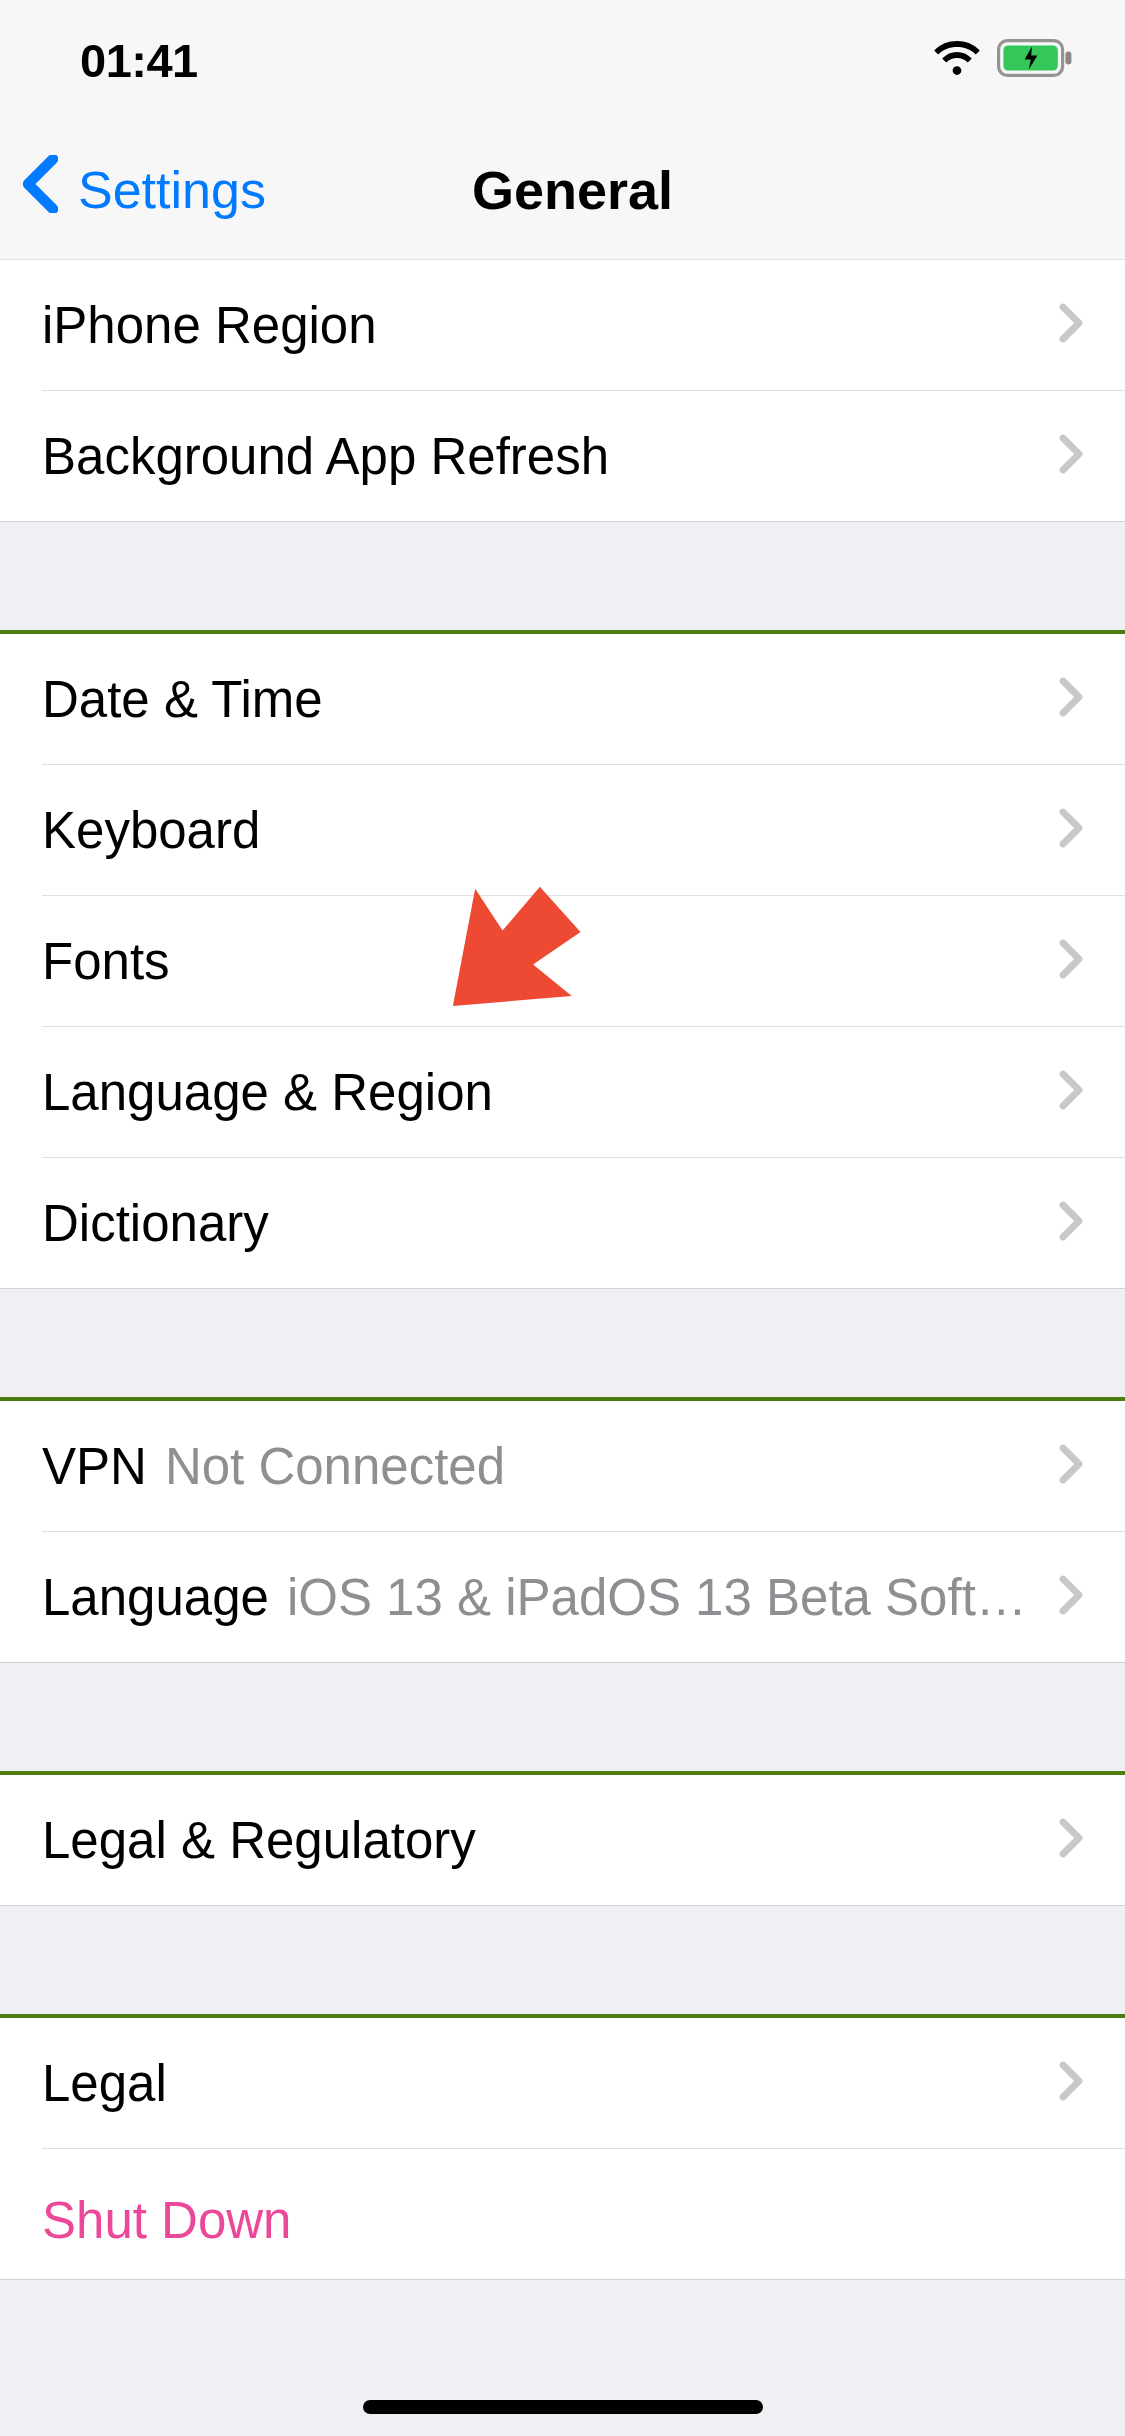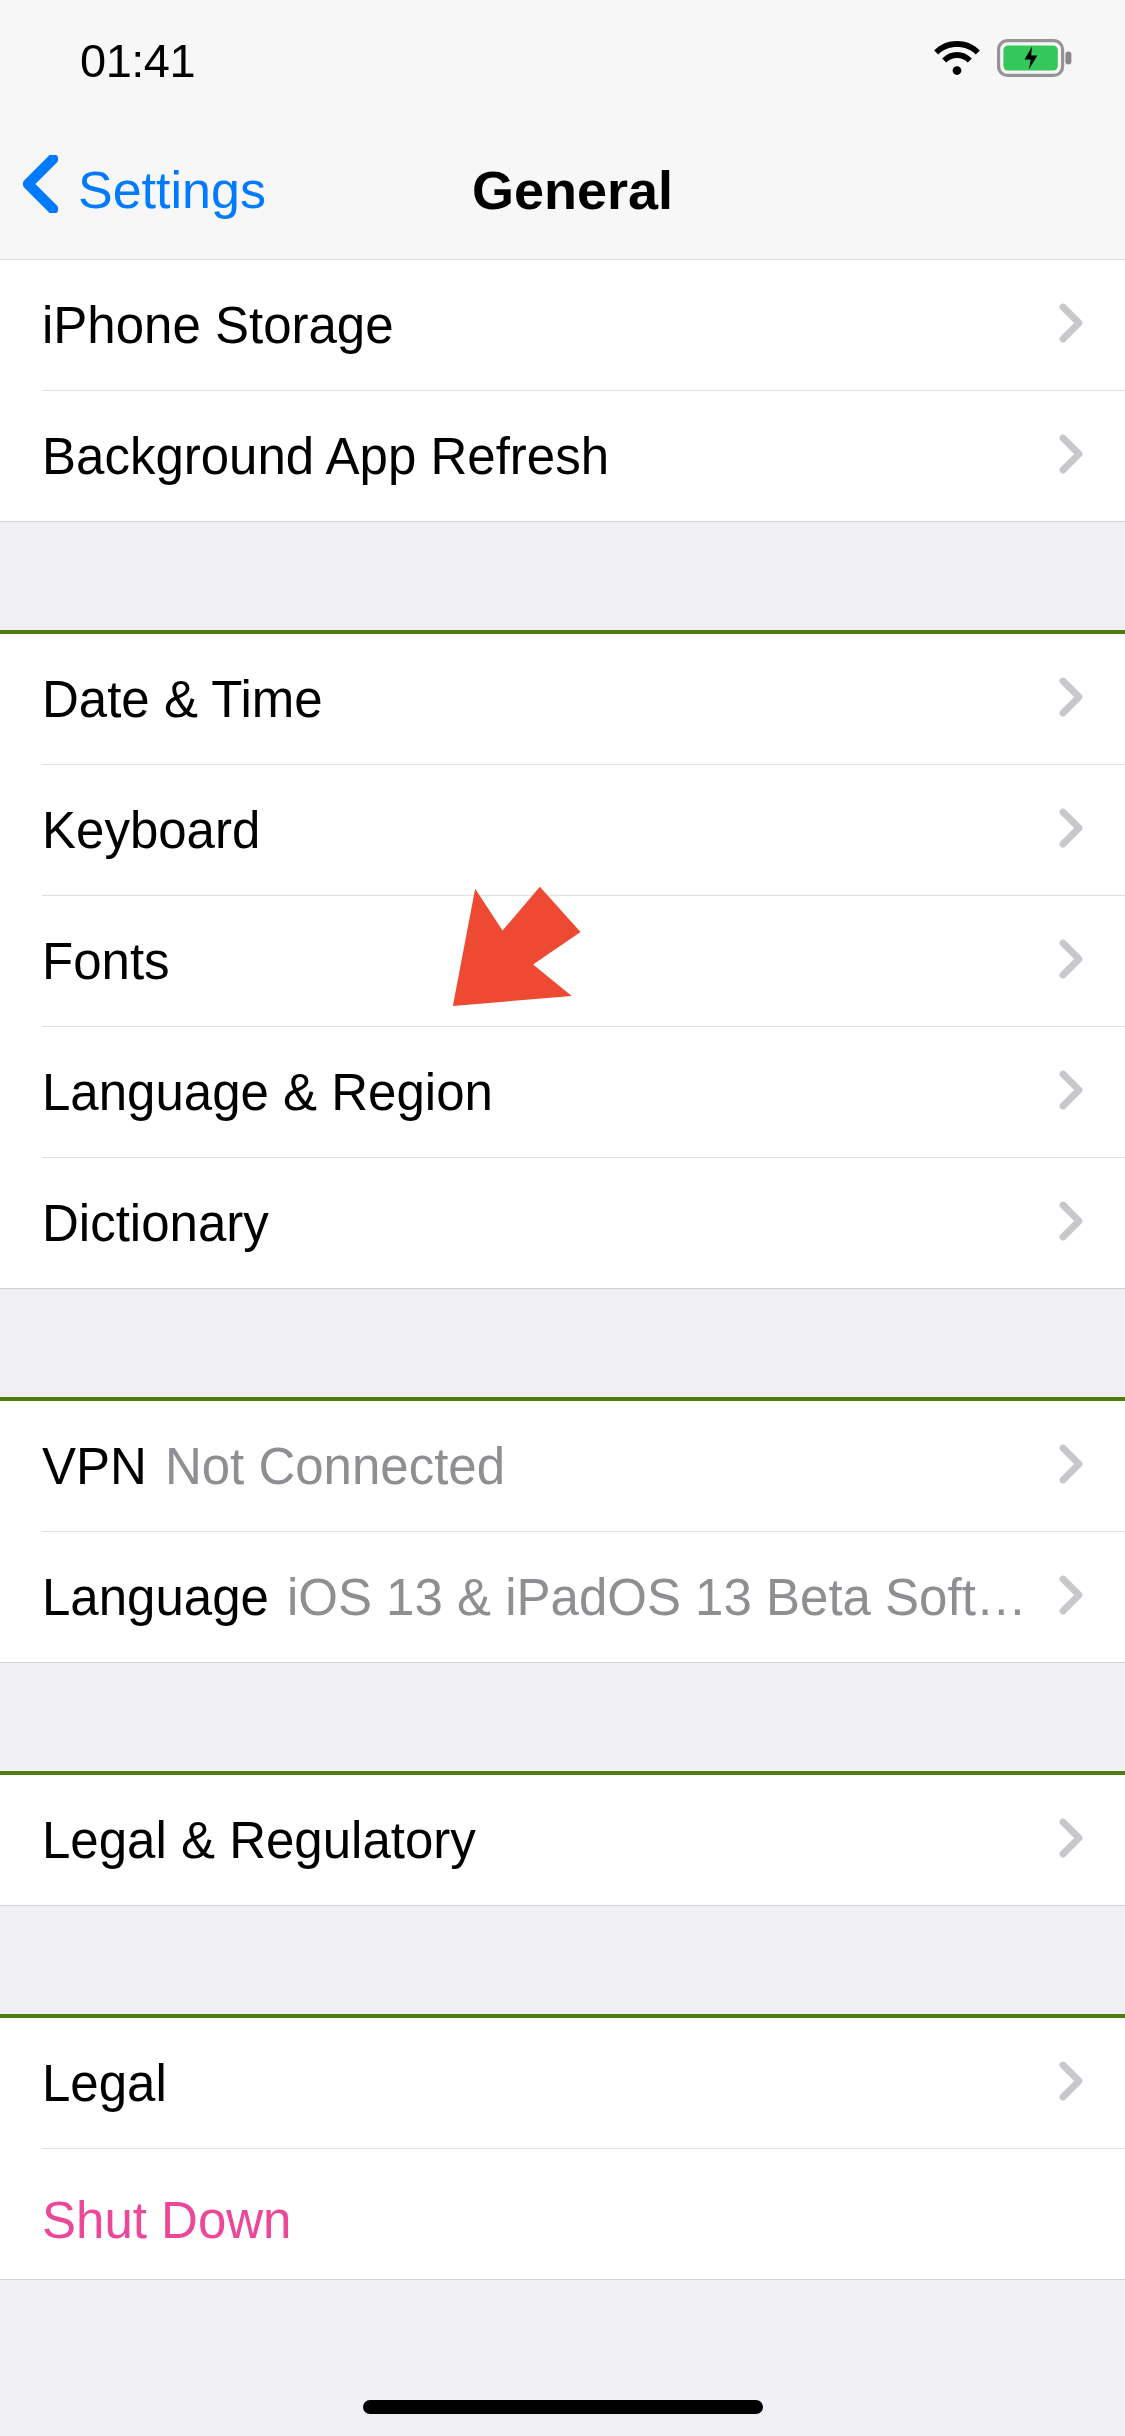--- a/index.html
+++ b/index.html
@@ -16,21 +16,21 @@
   .status-bar {
     position: absolute;
     top: 0; left: 0; right: 0;
     height: 120px;
     display: flex;
     align-items: center;
     justify-content: space-between;
     padding: 0 50px 0 80px;
     background: #f7f7f8;
   }
-  .status-time { font-size: 47px; font-weight: 400; letter-spacing: -0.5px; }
+  .status-time { font-size: 47px; font-weight: 700; letter-spacing: -0.5px; }
   .status-right { display: flex; align-items: center; gap: 16px; }
 
   
   .nav-bar {
     position: absolute;
     top: 120px; left: 0; right: 0;
     height: 140px;
     display: flex;
     align-items: center;
     background: #f7f7f8;
@@ -146,21 +146,21 @@
     </span>
     <span>Settings</span>
   </div>
   <div class="nav-title">General</div>
 </div>
 
 <div class="content">
 
   <div class="group first">
     <div class="row">
-      <span class="label">iPhone Storage</span>
+      <span class="label">iPhone Region</span>
       <span class="spacer"></span>
       <span class="chev">
         <svg width="24" height="40" viewBox="0 0 12 20">
             <path d="M2 2 L10 10 L2 18" fill="none" stroke="#c7c7cc" stroke-width="3.4" stroke-linecap="round" stroke-linejoin="round"></path>
           </svg>
       </span>
     </div>
     <div class="sep"></div>
     <div class="row">
       <span class="label">Background App Refresh</span>

